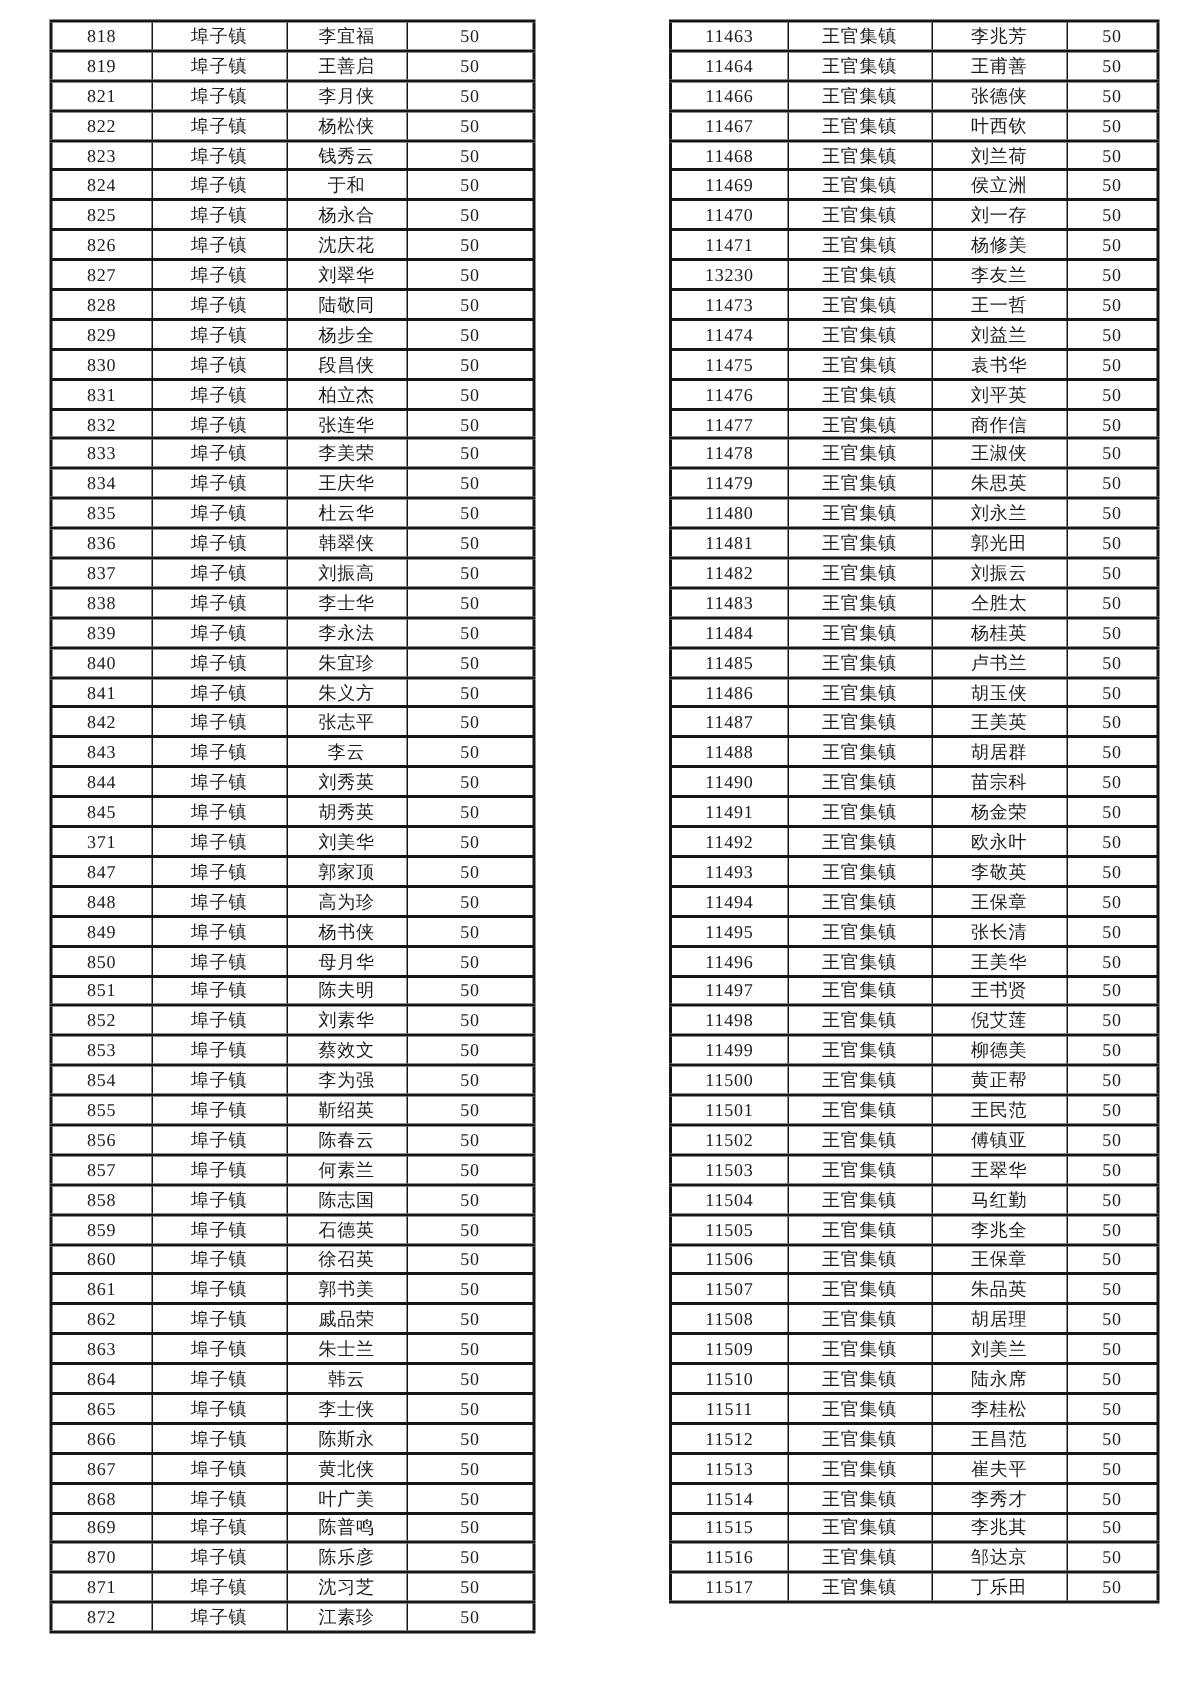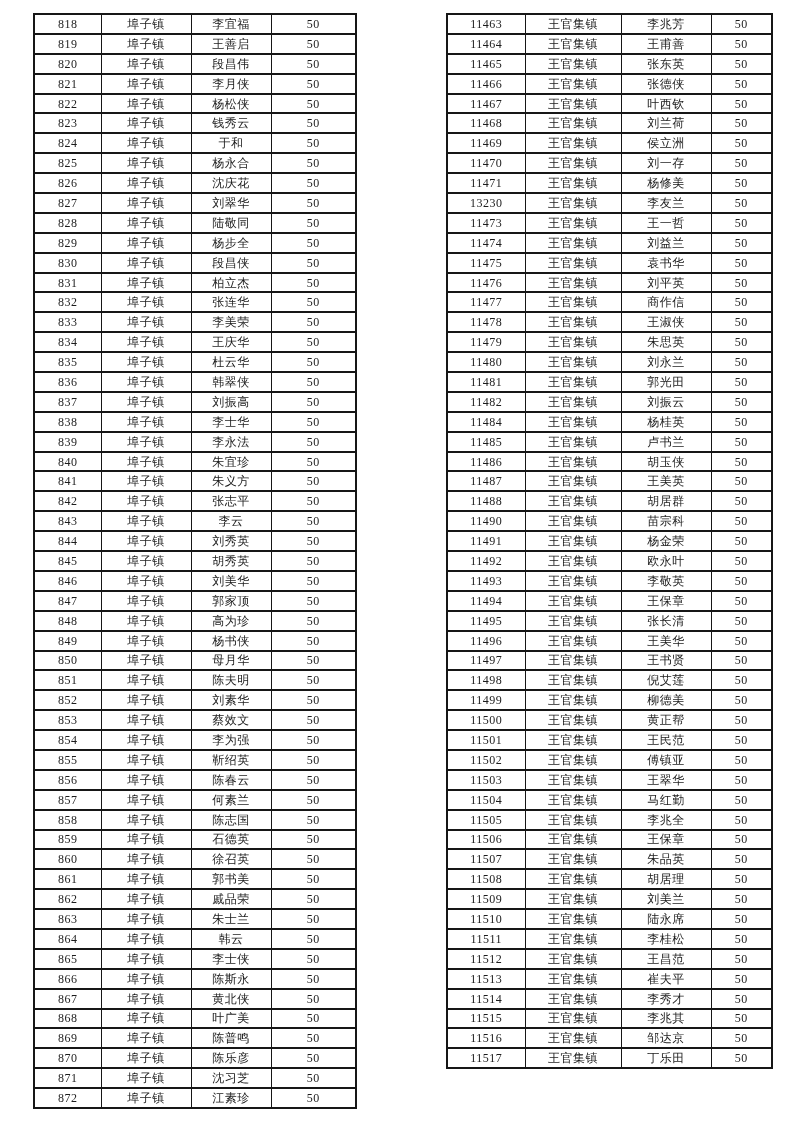--- a/index.html
+++ b/index.html
@@ -76,26 +76,20 @@
           <td>李宜福</td>
           <td>50</td>
         </tr>
         <tr>
           <td>819</td>
           <td>埠子镇</td>
           <td>王善启</td>
           <td>50</td>
         </tr>
         <tr>
-          <td>820</td>
-          <td>埠子镇</td>
-          <td>段昌伟</td>
-          <td>50</td>
-        </tr>
-        <tr>
           <td>821</td>
           <td>埠子镇</td>
           <td>李月侠</td>
           <td>50</td>
         </tr>
         <tr>
           <td>822</td>
           <td>埠子镇</td>
           <td>杨松侠</td>
           <td>50</td>
@@ -232,21 +226,21 @@
           <td>刘秀英</td>
           <td>50</td>
         </tr>
         <tr>
           <td>845</td>
           <td>埠子镇</td>
           <td>胡秀英</td>
           <td>50</td>
         </tr>
         <tr>
-          <td>846</td>
+          <td>371</td>
           <td>埠子镇</td>
           <td>刘美华</td>
           <td>50</td>
         </tr>
         <tr>
           <td>847</td>
           <td>埠子镇</td>
           <td>郭家顶</td>
           <td>50</td>
         </tr>
@@ -417,26 +411,20 @@
           <td>李兆芳</td>
           <td>50</td>
         </tr>
         <tr>
           <td>11464</td>
           <td>王官集镇</td>
           <td>王甫善</td>
           <td>50</td>
         </tr>
         <tr>
-          <td>11465</td>
-          <td>王官集镇</td>
-          <td>张东英</td>
-          <td>50</td>
-        </tr>
-        <tr>
           <td>11466</td>
           <td>王官集镇</td>
           <td>张德侠</td>
           <td>50</td>
         </tr>
         <tr>
           <td>11467</td>
           <td>王官集镇</td>
           <td>叶西钦</td>
           <td>50</td>
@@ -522,20 +510,26 @@
         <tr>
           <td>11481</td>
           <td>王官集镇</td>
           <td>郭光田</td>
           <td>50</td>
         </tr>
         <tr>
           <td>11482</td>
           <td>王官集镇</td>
           <td>刘振云</td>
+          <td>50</td>
+        </tr>
+        <tr>
+          <td>11483</td>
+          <td>王官集镇</td>
+          <td>仝胜太</td>
           <td>50</td>
         </tr>
         <tr>
           <td>11484</td>
           <td>王官集镇</td>
           <td>杨桂英</td>
           <td>50</td>
         </tr>
         <tr>
           <td>11485</td>

